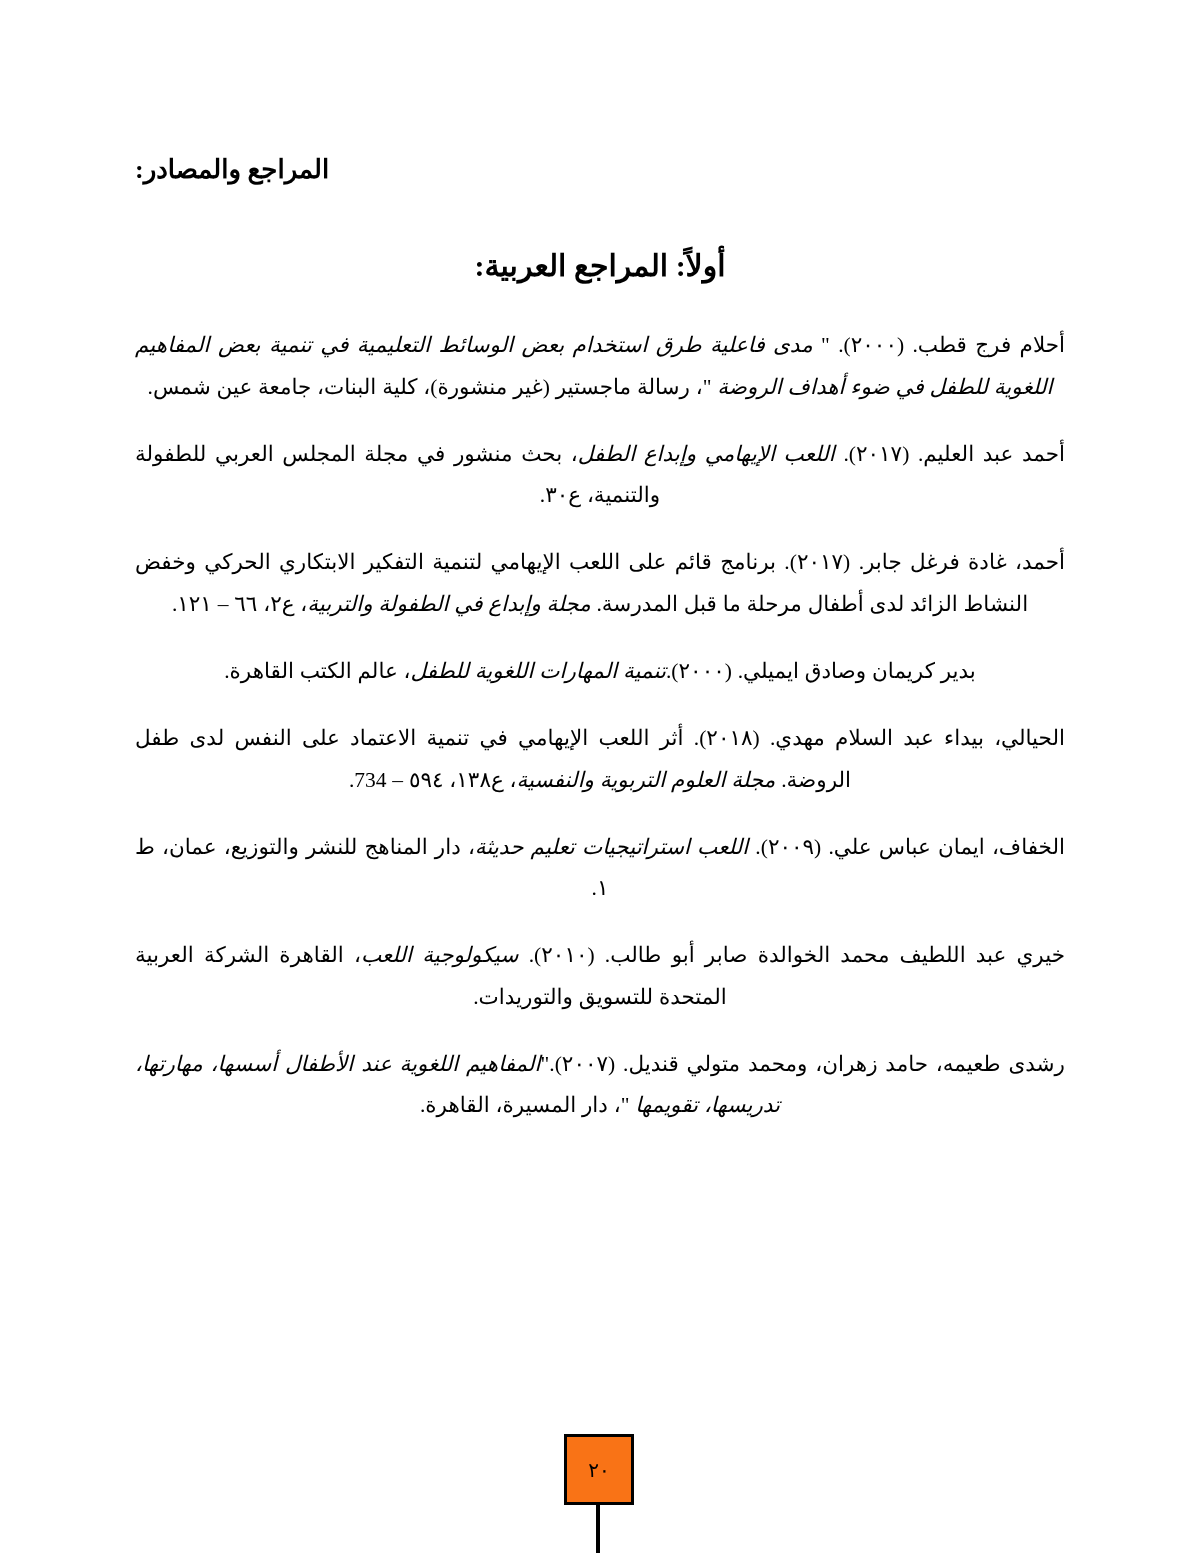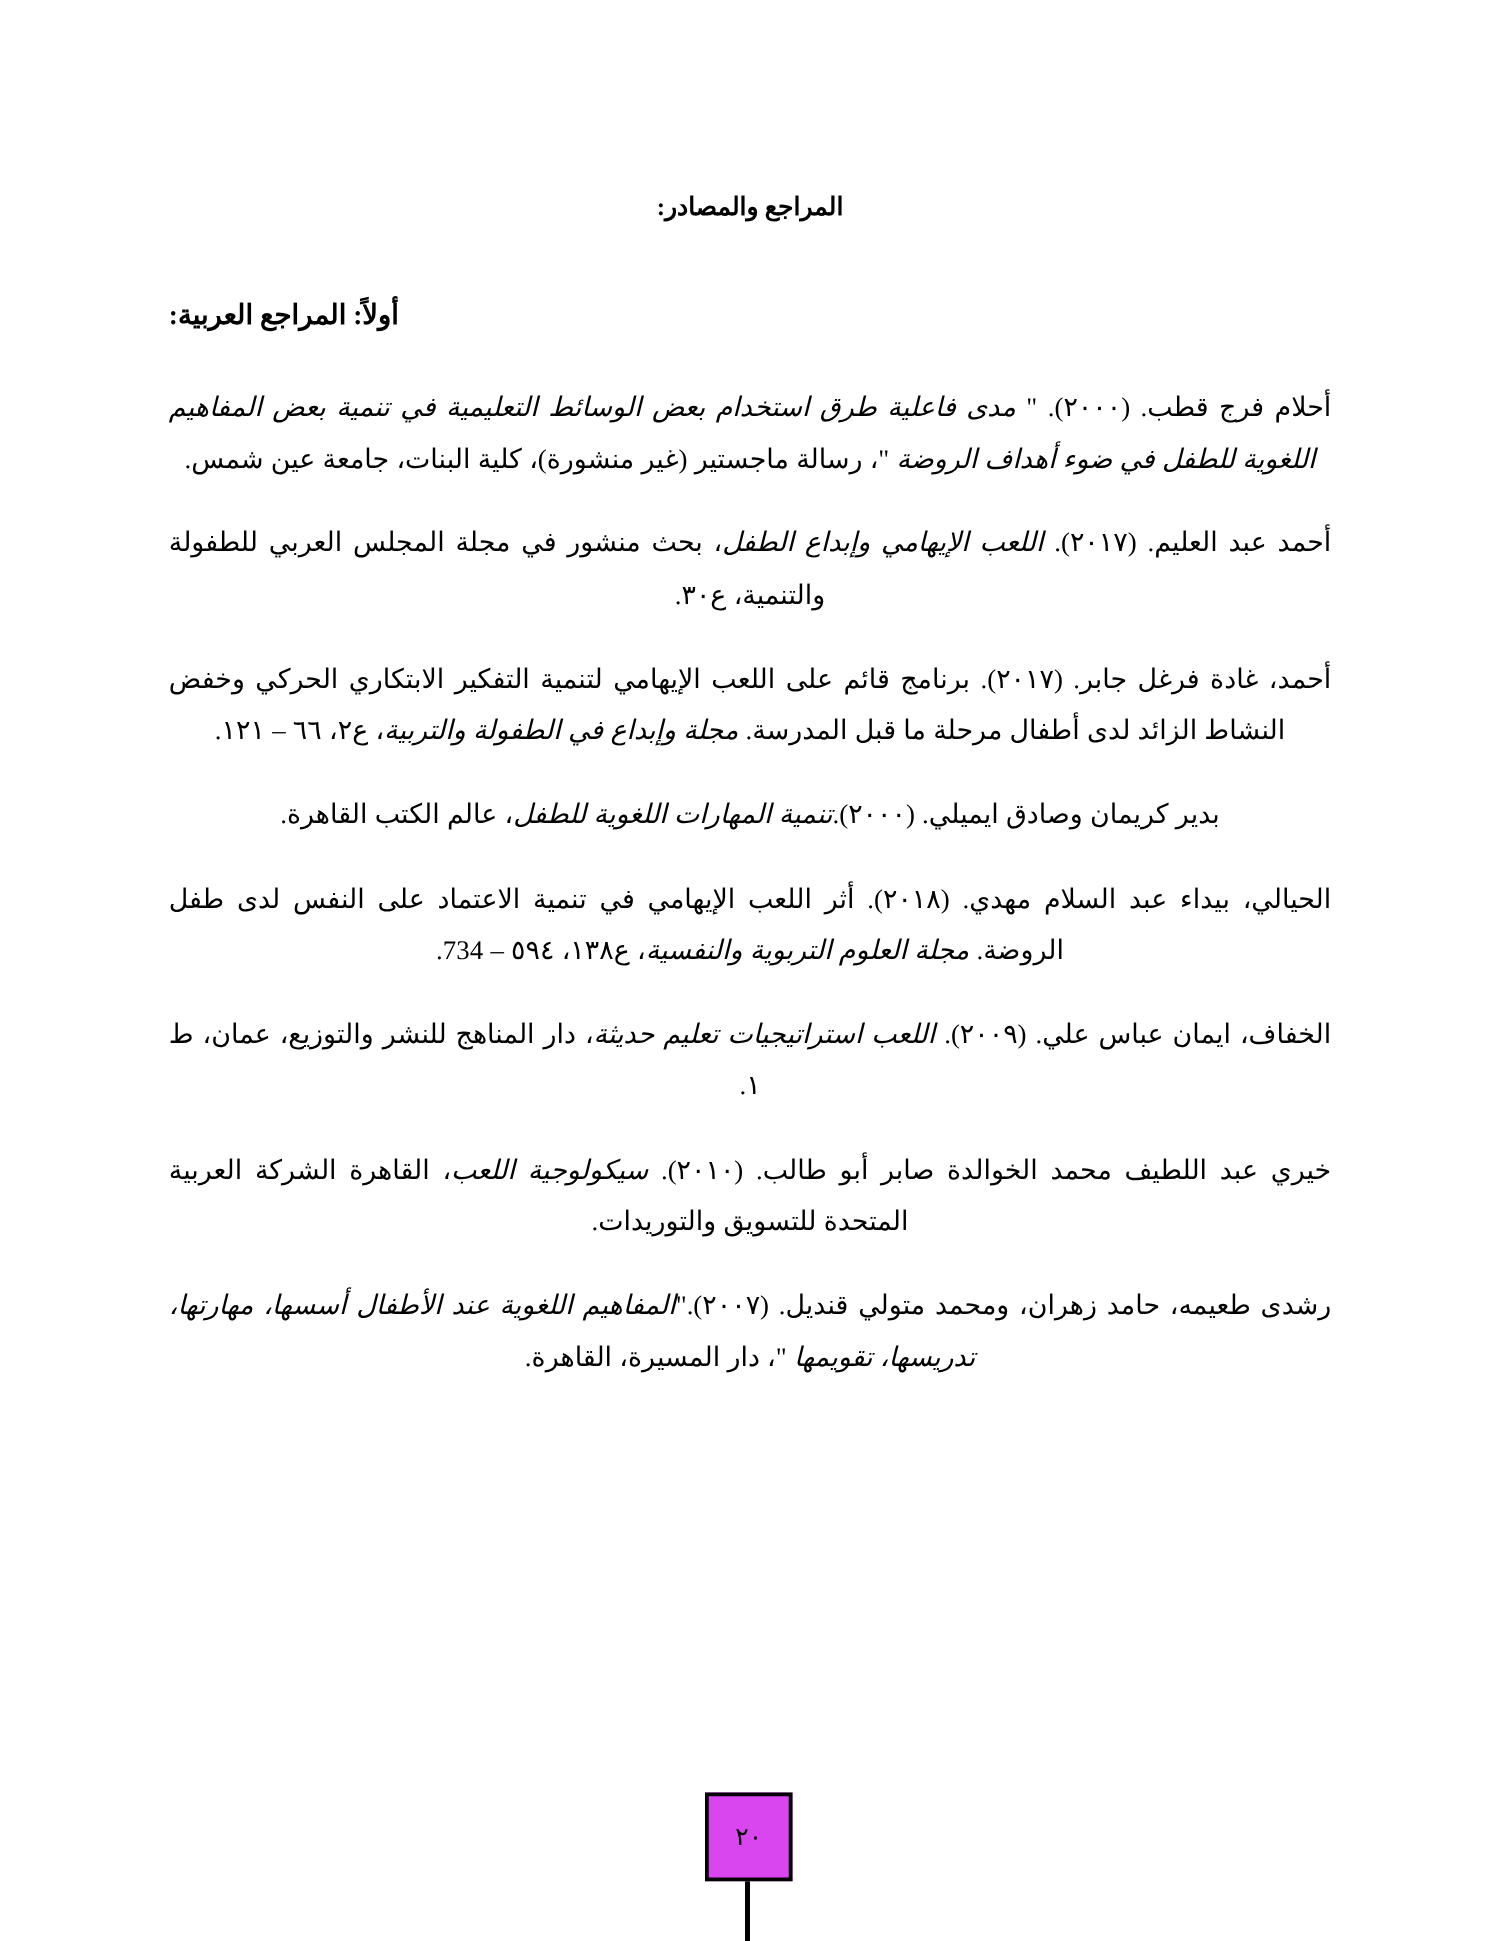--- a/index.html
+++ b/index.html
@@ -17,30 +17,30 @@
     color: #000000;
     direction: rtl;
   }
   .content {
     position: absolute;
     top: 0;
     right: 135px;
     left: 135px;
   }
   .doc-title {
-    text-align: center;
+    text-align: left;
     font-weight: bold;
-    font-size: 20px;
+    font-size: 26px;
     margin-top: 152px;
     line-height: 1.4;
   }
   .section-heading {
-    text-align: left;
+    text-align: center;
     font-weight: bold;
-    font-size: 22px;
+    font-size: 30px;
     margin-top: 57px;
     line-height: 1.4;
   }
   .ref-list {
     margin: 0;
     padding: 0;
     list-style: none;
   }
   .ref-item {
     text-align: justify;
@@ -68,21 +68,21 @@
     left: 564px;
     top: 0;
     width: 70px;
     height: 71px;
     box-sizing: border-box;
     border: 3px solid #000000;
     display: flex;
     align-items: center;
     justify-content: center;
     font-size: 20px;
-    background: #d946ef;
+    background: #f97316;
   }
   .page-number-stem {
     position: absolute;
     left: 596px;
     top: 71px;
     width: 4px;
     height: 48px;
     background: #000000;
   }
 </style>

